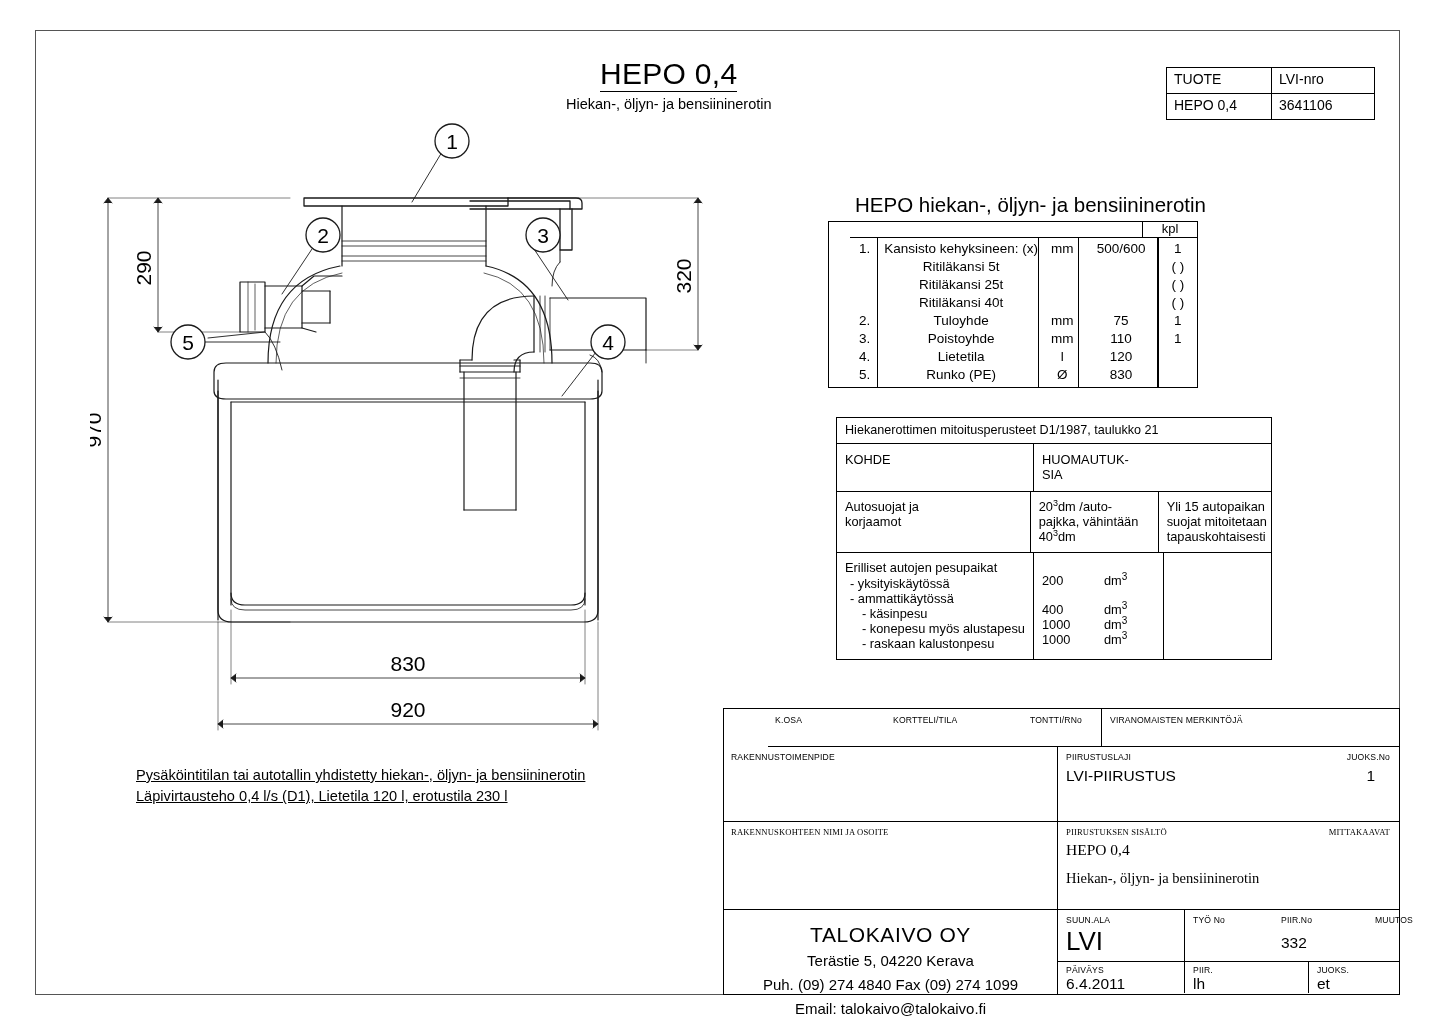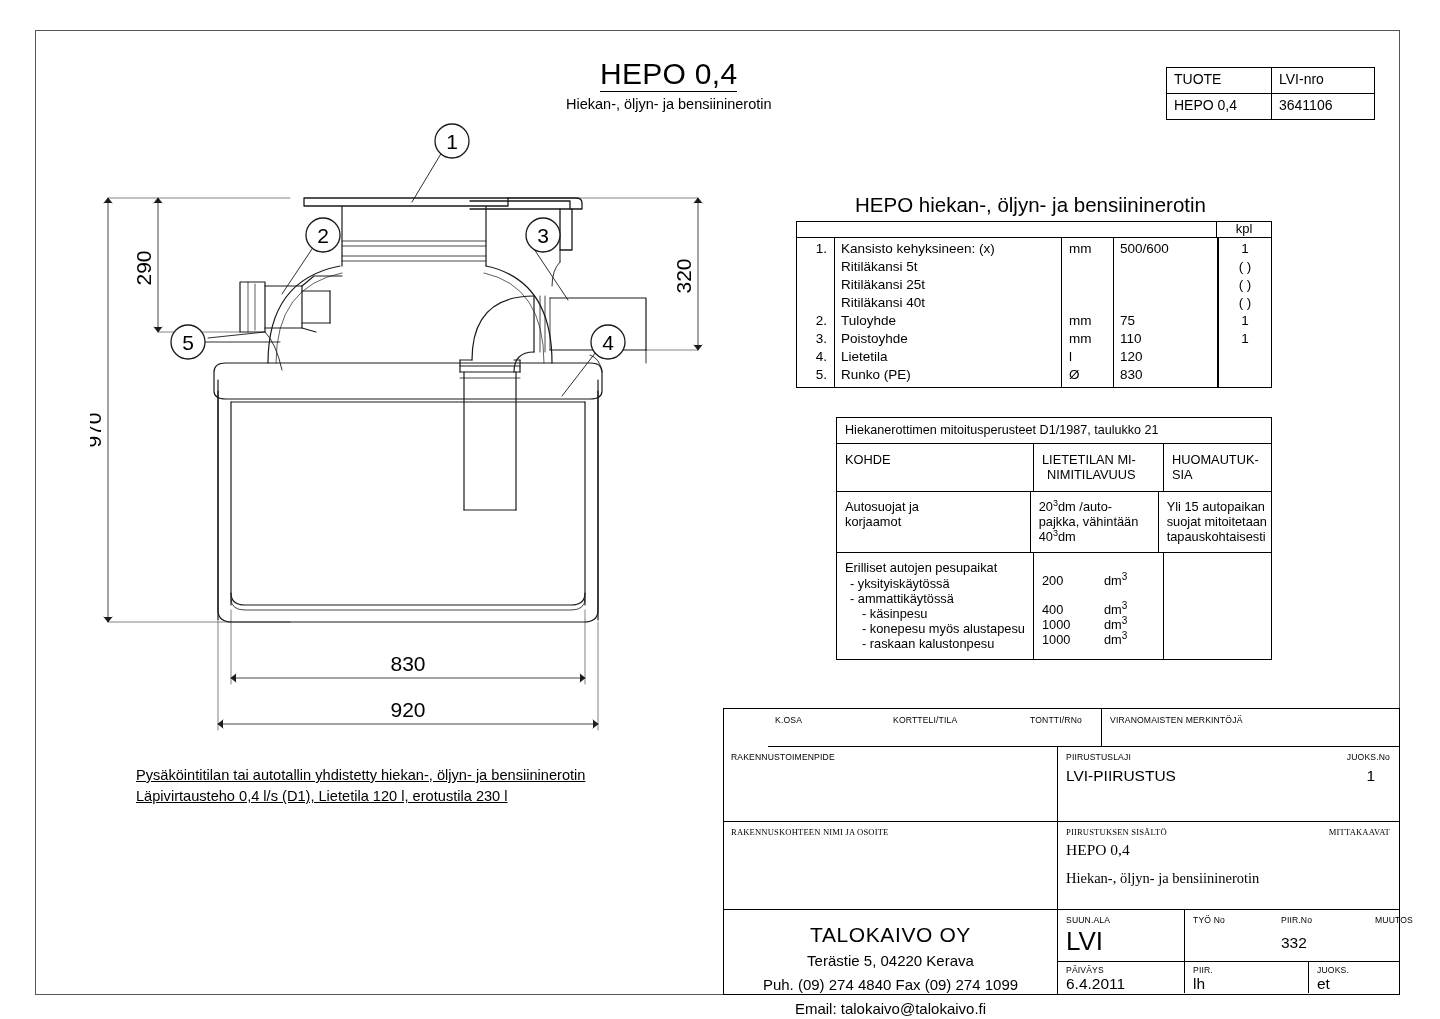--- a/index.html
+++ b/index.html
@@ -68,26 +68,27 @@
 
   
   .parts-heading {
     position: absolute;
     left: 855px;
     top: 193px;
     font-size: 20.5px;
   }
   .parts-table {
     position: absolute;
-    left: 796px;
+    left: 828px;
     top: 221px;
-    width: 476px;
+    width: 370px;
     border: 1.3px solid #000;
     box-sizing: border-box;
     font-size: 13.5px;
+    padding-left: 21px;
   }
   .parts-head {
     display: flex;
     height: 15px;
     border-bottom: 1.6px solid #000;
   }
   .parts-head .ph-fill { flex: 1 1 auto; }
   .parts-head .ph-kpl {
     width: 54px;
     border-left: 1.2px solid #000;
@@ -118,21 +119,21 @@
     box-sizing: border-box;
     padding: 2px 0 3px 6px;
   }
   .col-kpl {
     width: 54px;
     border-left: 2.1px solid #000;
     box-sizing: border-box;
     padding: 2px 0 3px 0;
     text-align: center;
   }
-  .prow { height: 18px; line-height: 18px; white-space: nowrap; }
+  .prow { height: 18px; line-height: 18px; white-space: nowrap; text-align: center; }
   .col-num .prow { text-align: right; padding-right: 7px; }
 
   
   .dim-table {
     position: absolute;
     left: 836px;
     top: 417px;
     width: 436px;
     border: 1.3px solid #000;
     box-sizing: border-box;
@@ -437,24 +438,20 @@
       </div>
     </div>
   </div>
 
   <div class="dim-table">
     <div class="dim-caption">Hiekanerottimen mitoitusperusteet D1/1987, taulukko 21</div>
 
     <div class="dim-row dim-hdr">
       <div class="dc-a">
         <div class="dl">KOHDE</div>
-      </div>
-      <div class="dc-b">
-        <div class="dl">LIETETILAN MI-</div>
-        <div class="dl ind1">NIMITILAVUUS</div>
       </div>
       <div class="dc-c">
         <div class="dl">HUOMAUTUK-</div>
         <div class="dl">SIA</div>
       </div>
     </div>
 
     <div class="dim-row">
       <div class="dc-a">
         <div class="dl">Autosuojat ja</div>

